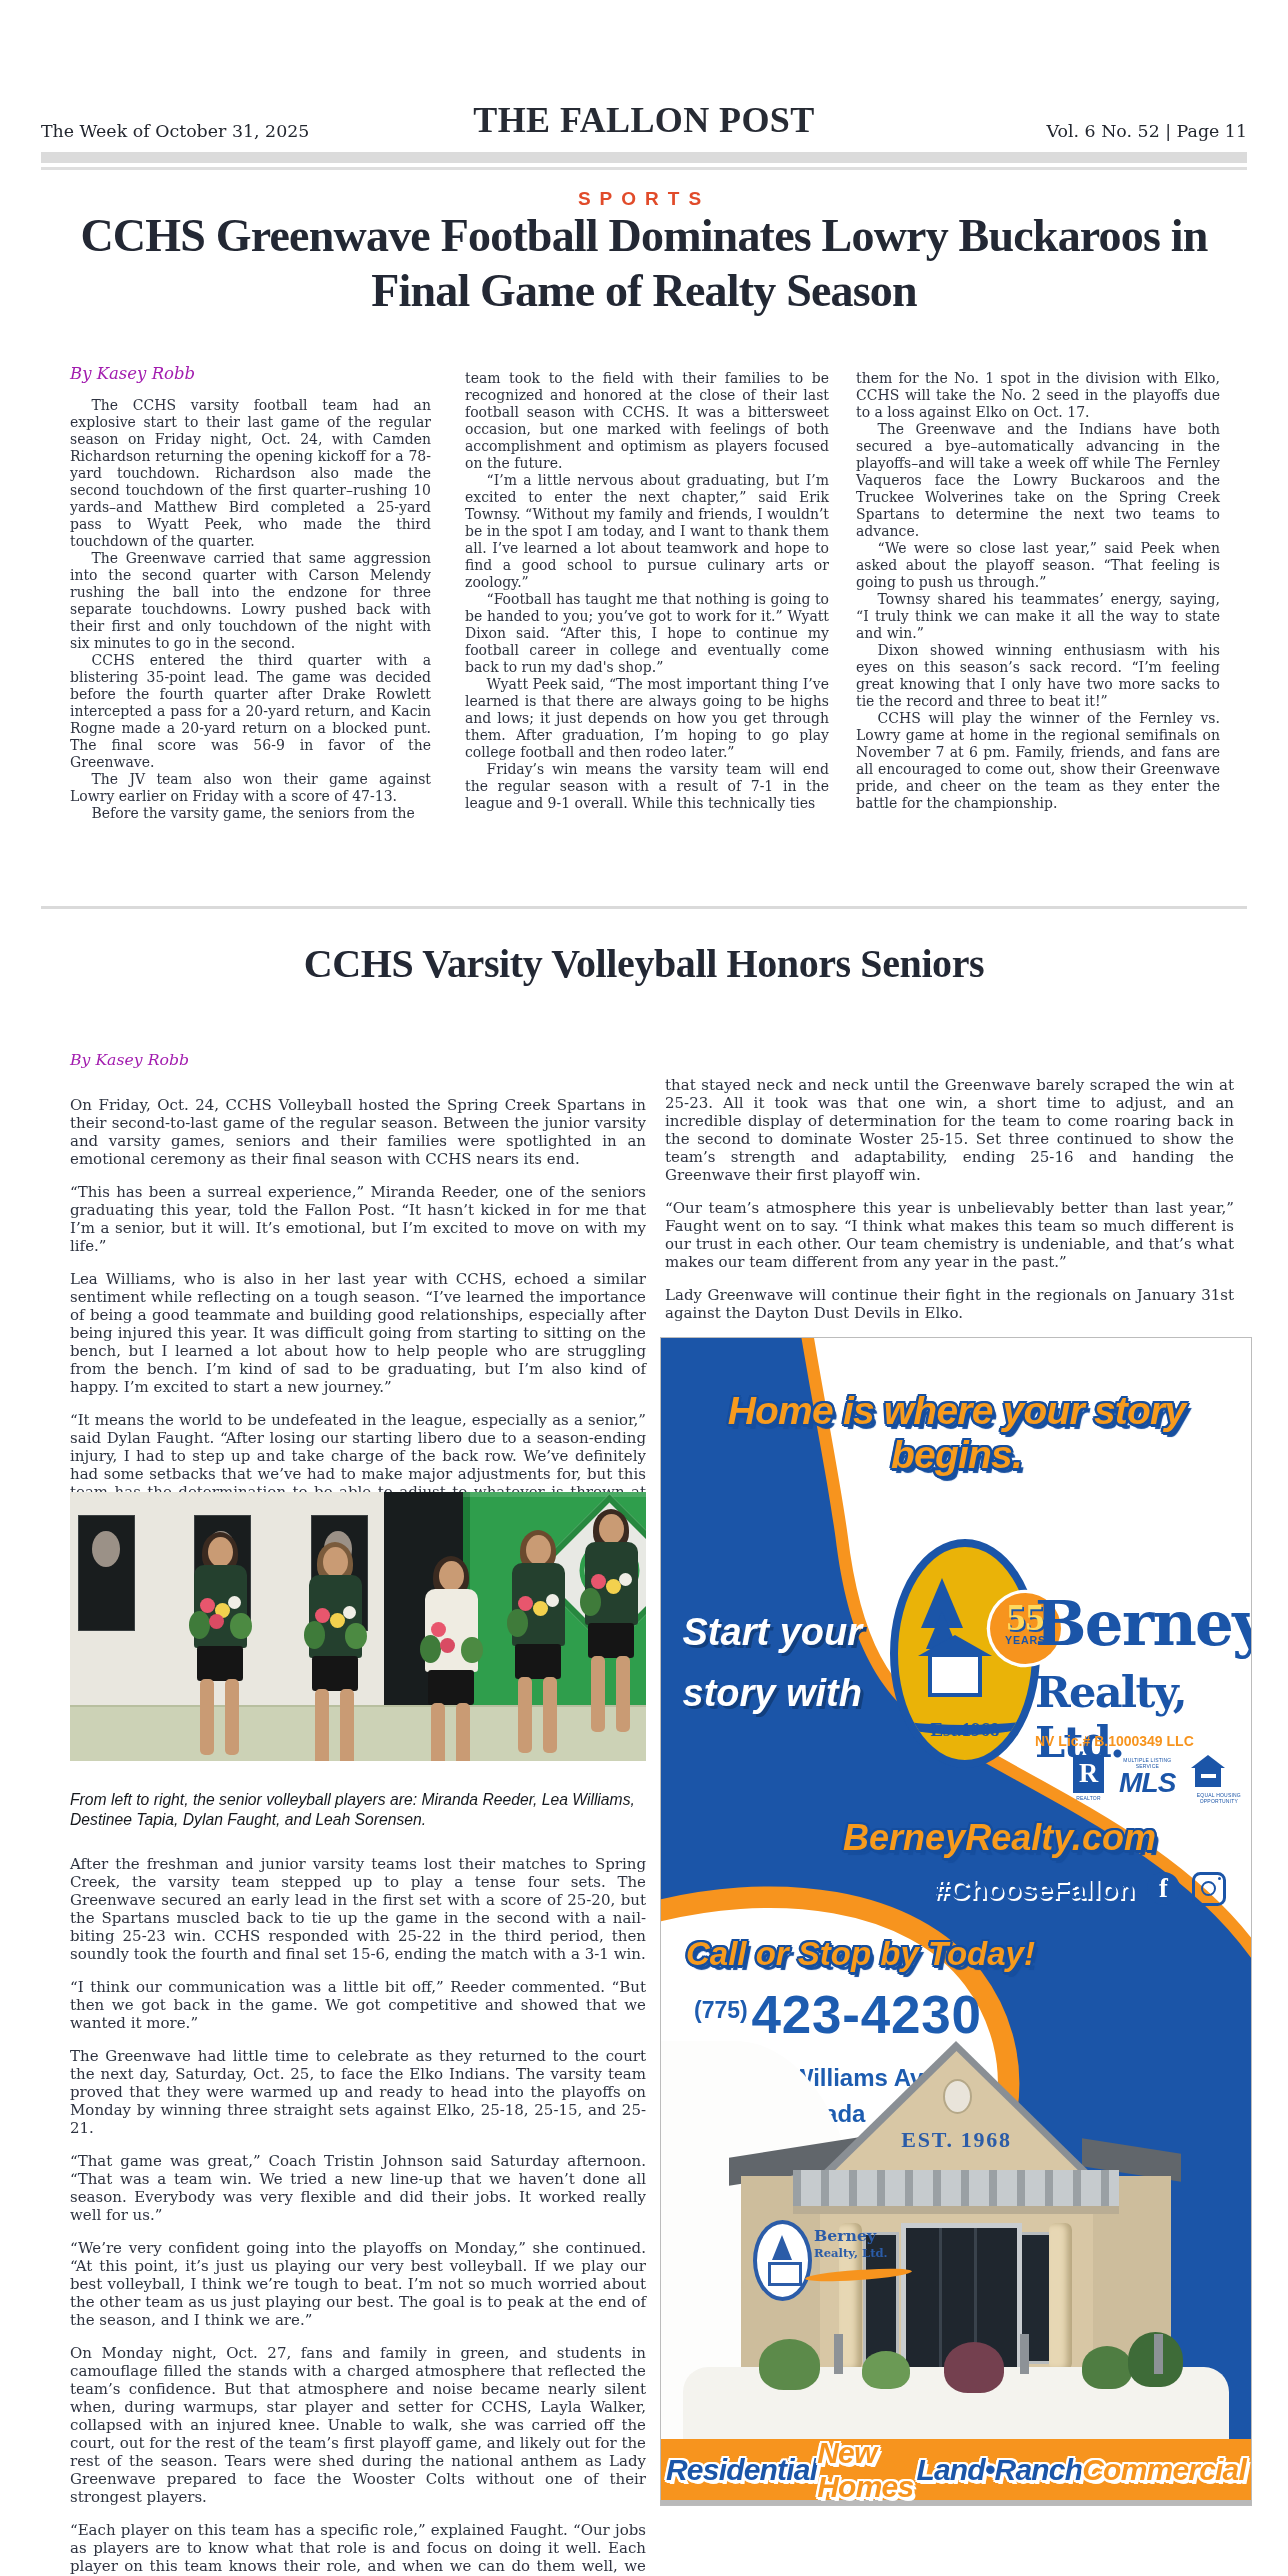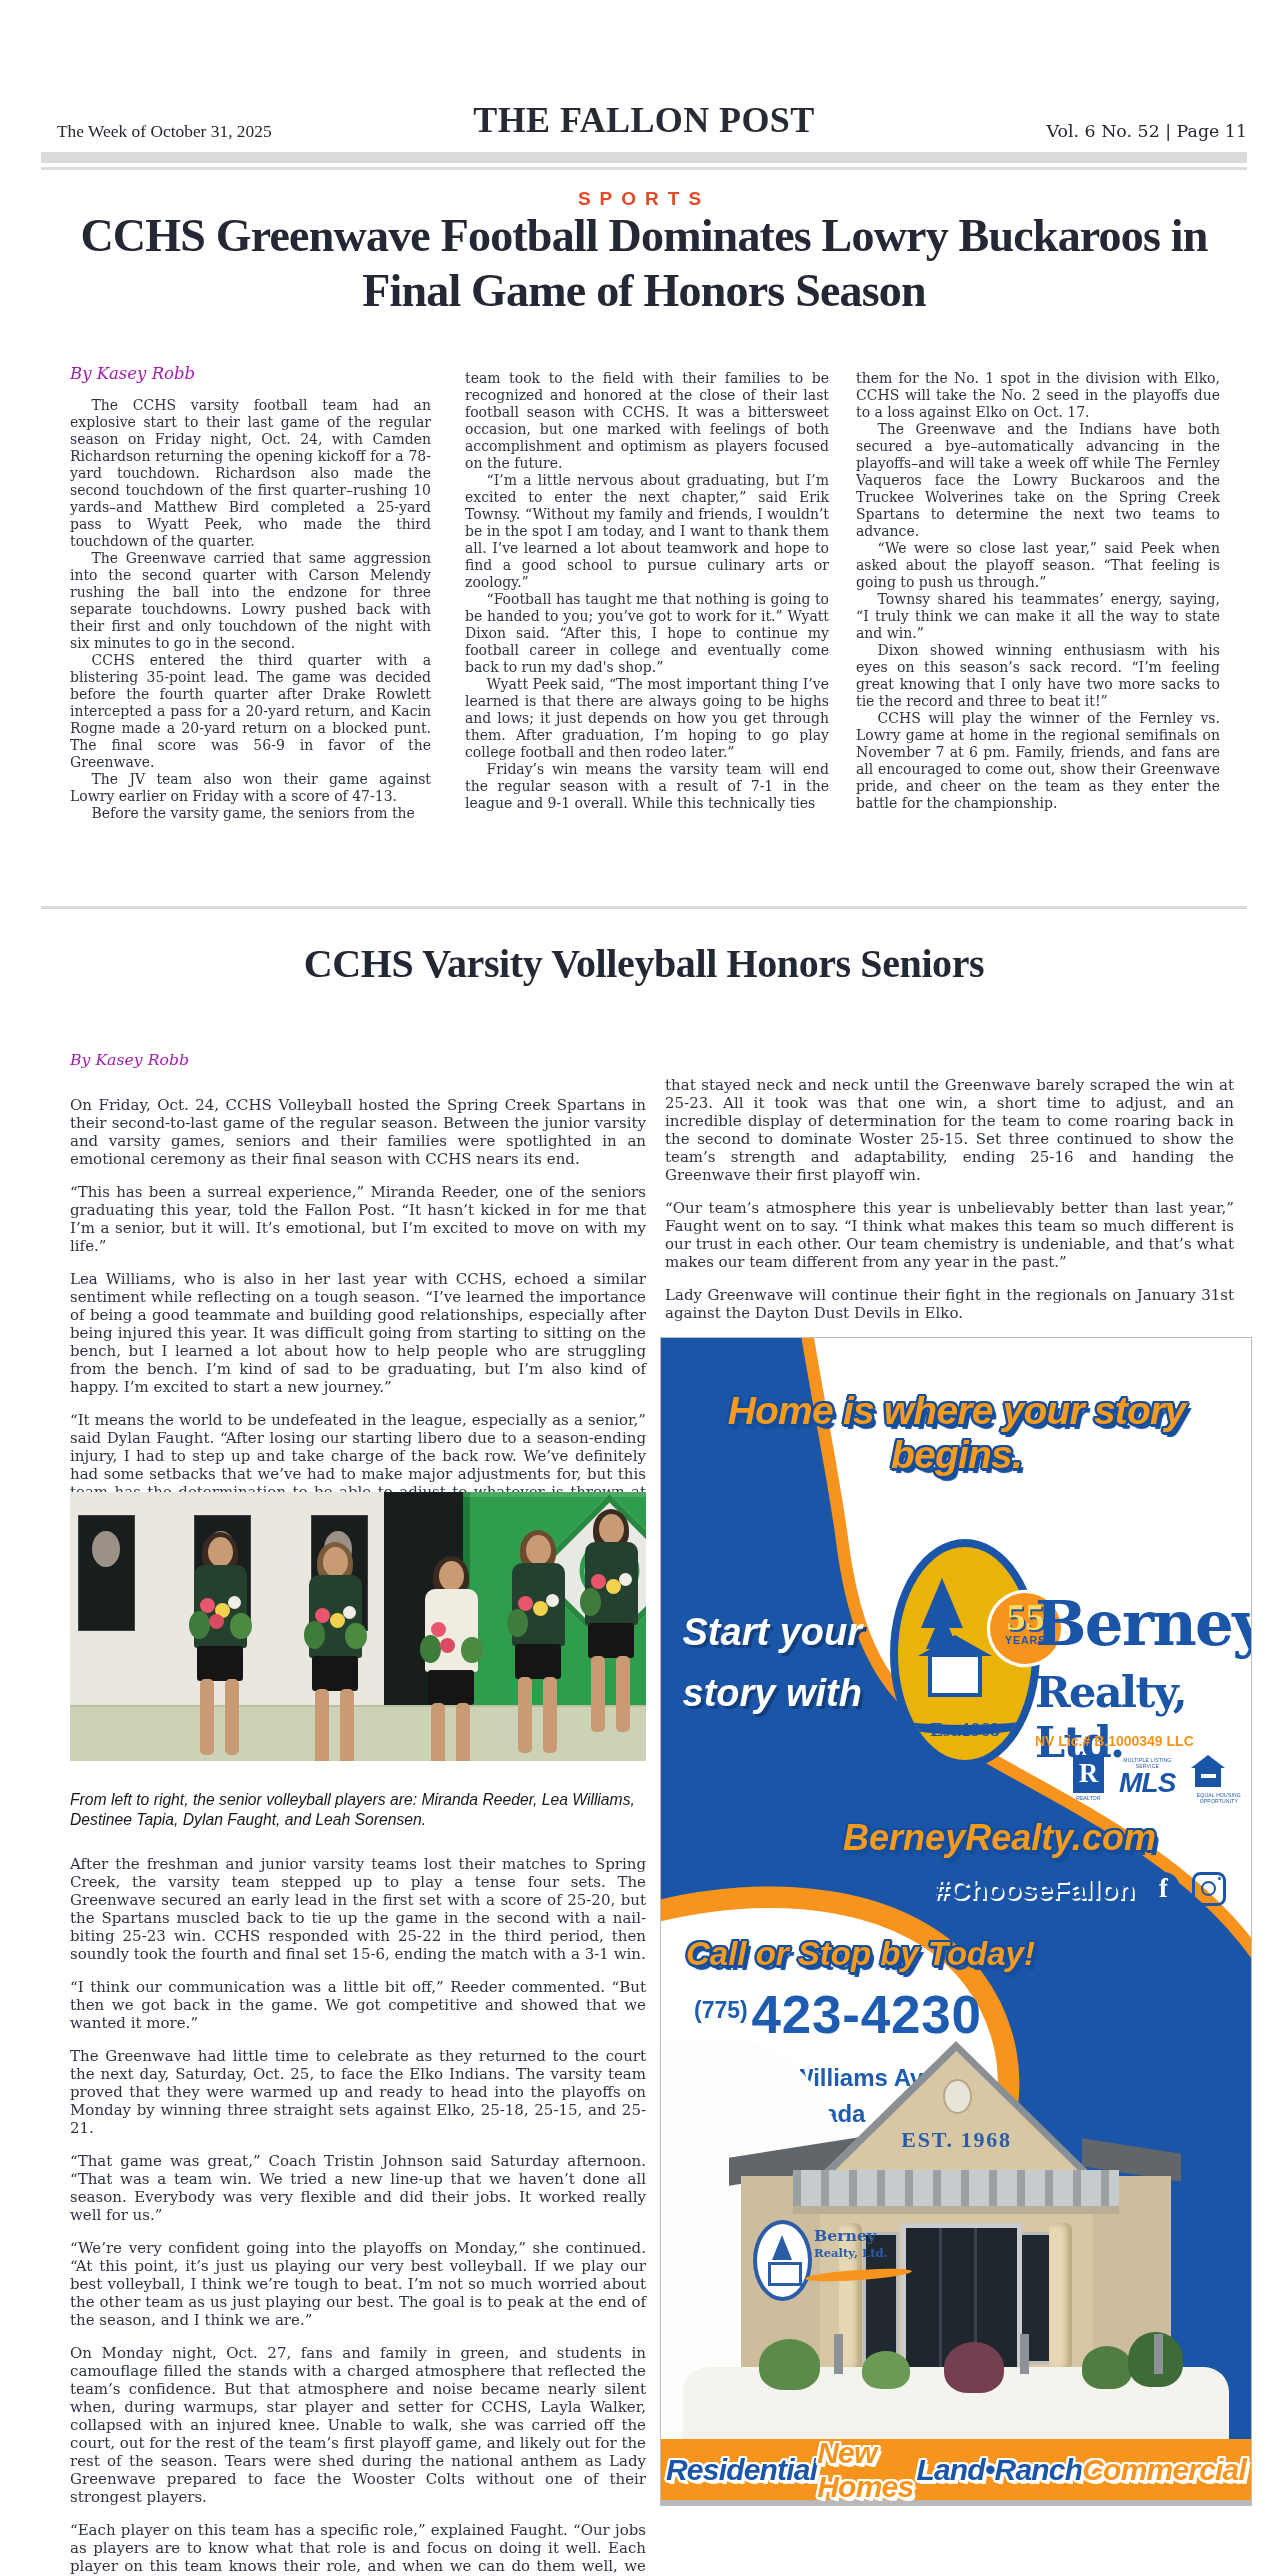--- a/index.html
+++ b/index.html
@@ -1,21 +1,21 @@
 <!DOCTYPE html>
 <html style="font-size:13.2px"><head>
 <meta charset="utf-8">
 <style>
   html,body{margin:0;padding:0;background:#fff;}
   .page{position:relative;width:1288px;height:2576px;background:#fff;overflow:hidden;
         font-family:"DejaVu Serif",serif;color:#2e3340;}
   .abs{position:absolute;}
 
   
-  .date-line{left:57px;top:121px;font-size:17.4px;color:#23272f;font-family:Liberation Serif, serif;}
+  .date-line{left:41px;top:121px;font-size:17.4px;color:#23272f;}
   .paper-title{left:0;right:0;top:99px;text-align:center;margin:0;font-family:"Liberation Serif",serif;
                font-weight:bold;font-size:36px;letter-spacing:0.4px;color:#272b34;}
   .issue-line{right:41px;top:121px;font-size:17.4px;color:#23272f;text-align:right;}
   .rule-thick{left:41px;right:41px;top:152px;height:10.7px;background:#dbdbdb;}
   .rule-thin{left:41px;right:41px;top:167px;height:2.5px;background:#dedede;}
 
   
   .section-label{left:0;right:0;top:188px;text-align:center;font-family:"Liberation Sans",sans-serif;
                  font-weight:bold;font-size:19px;letter-spacing:9px;color:#e14b2a;}
   .headline1{left:45px;right:45px;top:208px;margin:0;text-align:center;font-family:"Liberation Serif",serif;
@@ -194,21 +194,21 @@
 <div class="page">
 
   <span class="abs date-line">The Week of October 31, 2025</span>
   <h1 class="abs paper-title">THE FALLON POST</h1>
   <span class="abs issue-line">Vol. 6  No. 52   |   Page 11</span>
   <div class="abs rule-thick"></div>
   <div class="abs rule-thin"></div>
 
   <div class="abs section-label">SPORTS</div>
 
-  <h2 class="abs headline1">CCHS Greenwave Football Dominates Lowry Buckaroos in Final Game of Honors Season</h2>
+  <h2 class="abs headline1">CCHS Greenwave Football Dominates Lowry Buckaroos in Final Game of Realty Season</h2>
   <span class="abs byline" id="byline-football">By Kasey Robb</span>
   <div class="abs news-col" id="fb-col1">
       <p>The CCHS varsity football team had an explosive start to their last game of the regular season on Friday night, Oct. 24, with Camden Richardson returning the opening kickoff for a 78-yard touchdown. Richardson also made the second touchdown of the first quarter–rushing 10 yards–and Matthew Bird completed a 25-yard pass to Wyatt Peek, who made the third touchdown of the quarter.</p>
       <p>The Greenwave carried that same aggression into the second quarter with Carson Melendy rushing the ball into the endzone for three separate touchdowns. Lowry pushed back with their first and only touchdown of the night with six minutes to go in the second.</p>
       <p>CCHS entered the third quarter with a blistering 35-point lead. The game was decided before the fourth quarter after Drake Rowlett intercepted a pass for a 20-yard return, and Kacin Rogne made a 20-yard return on a blocked punt. The final score was 56-9 in favor of the Greenwave.</p>
       <p>The JV team also won their game against Lowry earlier on Friday with a score of 47-13.</p>
       <p>Before the varsity game, the seniors from the</p>
     </div>
   <div class="abs news-col" id="fb-col2">
       <p class="no-indent">team took to the field with their families to be recognized and honored at the close of their last football season with CCHS. It was a bittersweet occasion, but one marked with feelings of both accomplishment and optimism as players focused on the future.</p>

